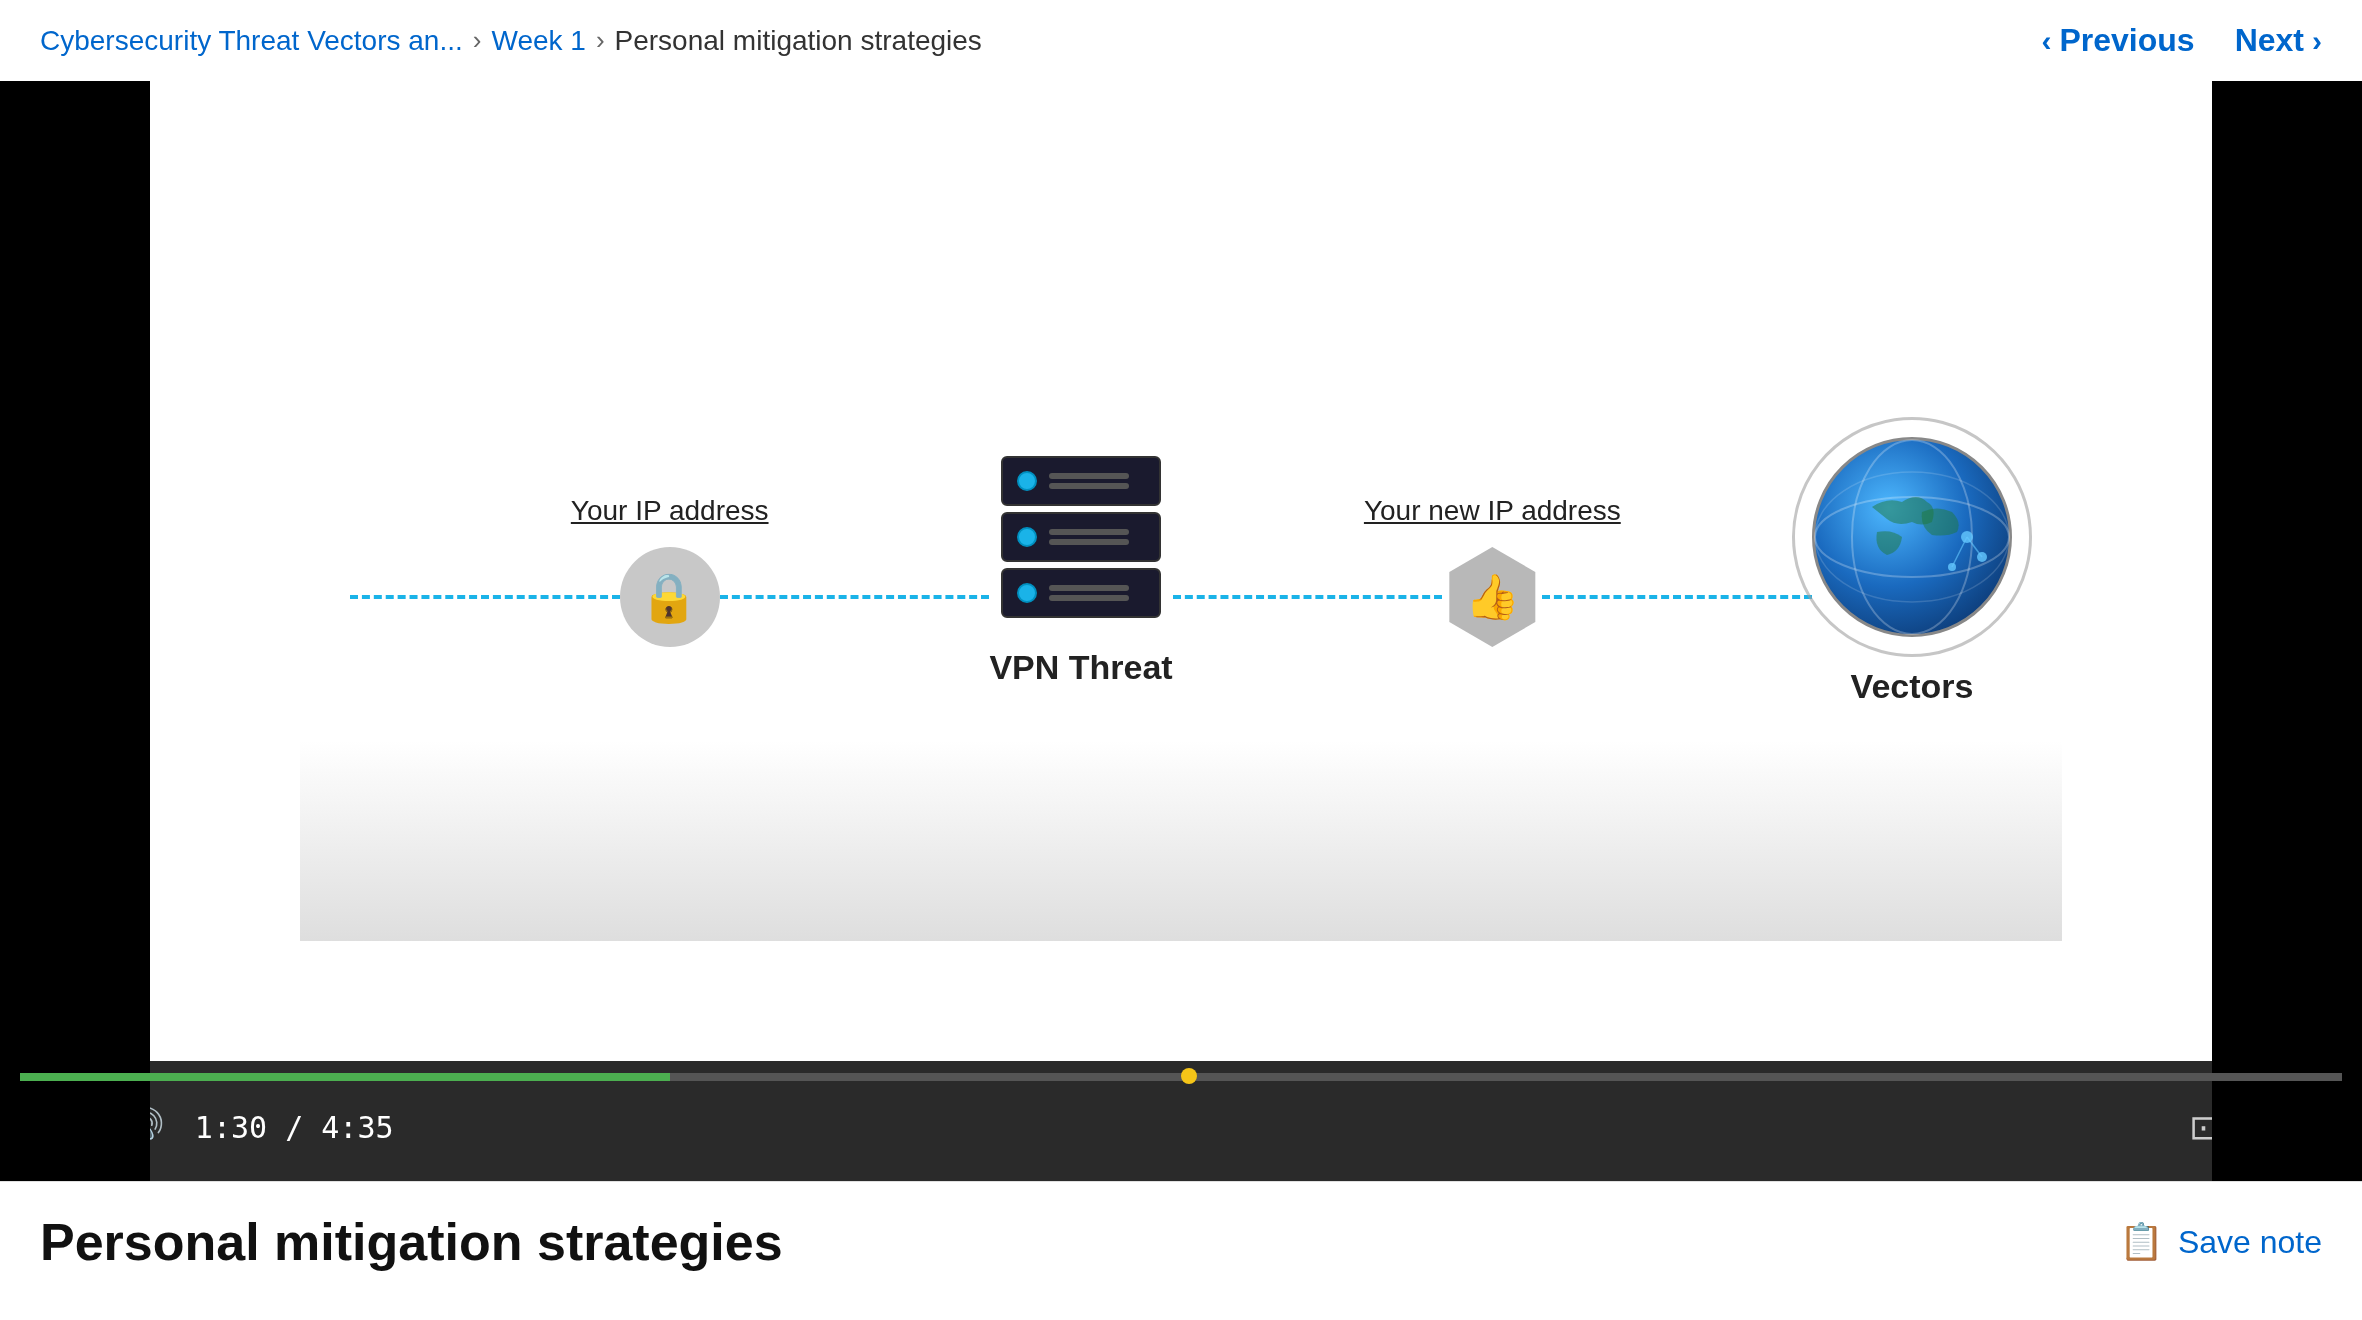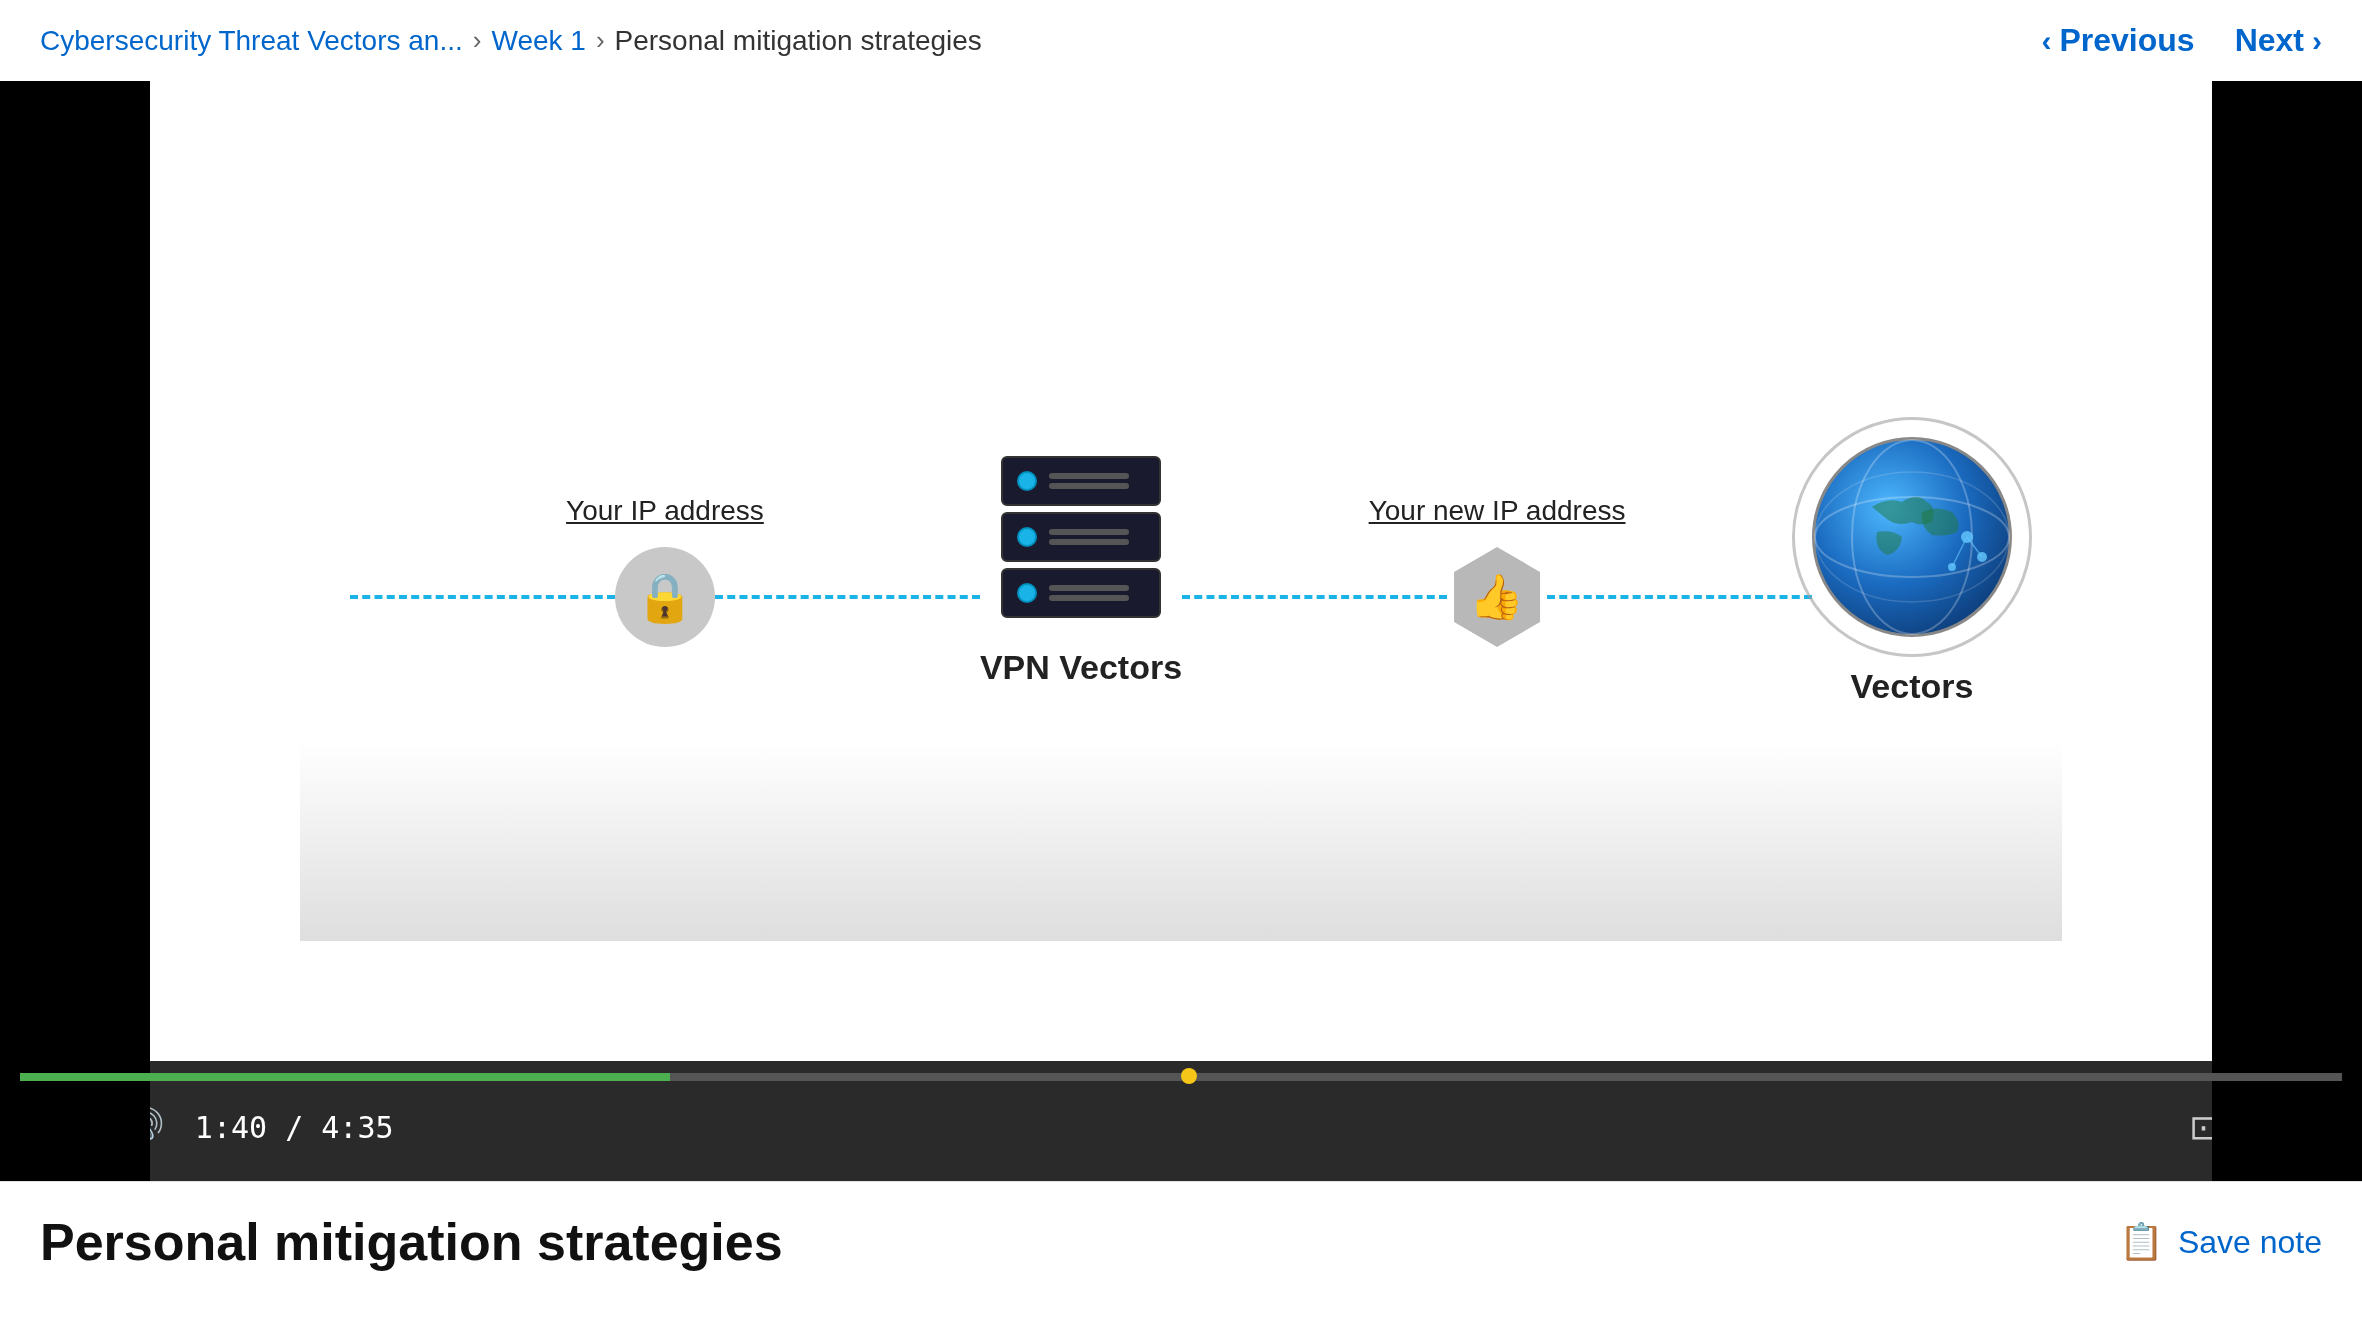--- a/index.html
+++ b/index.html
@@ -372,21 +372,21 @@
             </div>
           </div>
           <div class="server-unit">
             <div class="server-dot"></div>
             <div class="server-lines">
               <div class="server-line"></div>
               <div class="server-line"></div>
             </div>
           </div>
         </div>
-        <div class="diagram-label">VPN Vectors</div>
+        <div class="diagram-label">VPN Threat</div>
       </div>
 
       <div class="connector-group">
         <div class="ip-label">Your new IP address</div>
         <div style="display:flex;align-items:center;width:100%;">
           <div class="connector-line"></div>
 
           <div style="width:100px;height:100px;background:#b8b8b8;clip-path:polygon(50% 0%,93% 25%,93% 75%,50% 100%,7% 75%,7% 25%);display:flex;align-items:center;justify-content:center;flex-shrink:0;">
             <span style="font-size:44px;">👍</span>
           </div>
@@ -430,21 +430,21 @@
       <div class="progress-fill" style="width: 28%;"></div>
       <div class="progress-dot" style="left: 50%;"></div>
     </div>
 
     <div class="controls-row">
       <div class="play-btn">
         <div class="play-triangle"></div>
       </div>
       <span class="volume-icon">🔊</span>
       <span class="time-display">
-        <span>1:40</span>
+        <span>1:30</span>
         <span> / </span>
         <span>4:35</span>
       </span>
       <div class="controls-right">
         <span class="ctrl-icon">⊡</span>
         <span class="ctrl-icon">⚙</span>
         <span class="ctrl-icon">⛶</span>
       </div>
     </div>
   </div>

